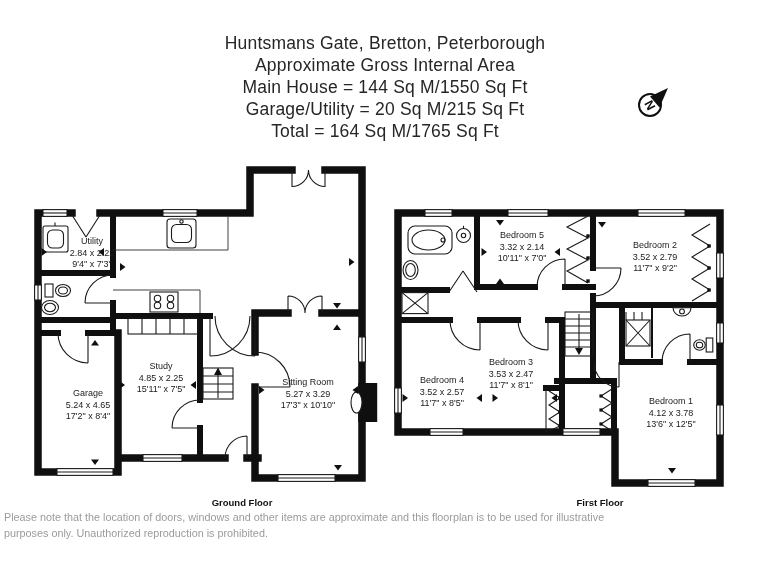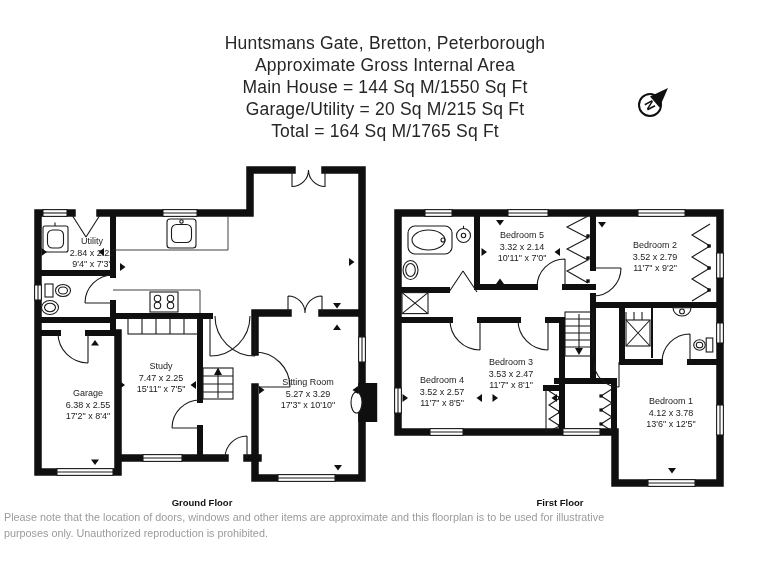--- a/index.html
+++ b/index.html
@@ -4,21 +4,21 @@
 <style>
   html,body{margin:0;padding:0;background:#ffffff;}
   .page{position:relative;width:751px;height:576px;background:#fff;overflow:hidden;
         font-family:"Liberation Sans",sans-serif;padding-left:19px;}
   .title{position:absolute;top:32px;left:0;width:100%;text-align:center;
          color:#262626;font-size:17.5px;line-height:22px;letter-spacing:.2px;}
   .plan-svg{position:absolute;left:0;top:0;}
   .room-label{position:absolute;transform:translateX(-50%);text-align:center;
               color:#1b1b1b;font-size:9px;line-height:11.6px;white-space:nowrap;}
   .floor-label{position:absolute;transform:translateX(-50%);font-weight:bold;
-               font-size:9.5px;color:#111;white-space:nowrap;}
+               font-size:9.5px;color:#111;white-space:nowrap;margin-left:40px;}
   .disclaimer{position:absolute;top:509px;left:4px;width:100%;text-align:left;
               color:#9b9b9b;font-size:10.8px;line-height:16px;}
   
   .w7{stroke:#0f0f0f;stroke-width:7.5;fill:none;stroke-linecap:square;}
   .w6{stroke:#0f0f0f;stroke-width:6;fill:none;stroke-linecap:square;}
   .thin{stroke:#1a1a1a;stroke-width:1.1;fill:none;}
   .thinf{stroke:#1a1a1a;stroke-width:1.1;fill:#fff;}
   .cnt{stroke:#2a2a2a;stroke-width:.9;fill:none;}
   .winr{fill:#fff;stroke:#1a1a1a;stroke-width:1.1;}
   .winl{stroke:#1a1a1a;stroke-width:1.1;}
@@ -283,26 +283,26 @@
     </g>
   </svg>
 
   <div class="room-label" style="left:92px;top:236px">
     <div>Utility</div>
     <div>2.84 x 2.22</div>
     <div>9'4" x 7'3"</div>
   </div>
   <div class="room-label" style="left:161px;top:361px">
     <div>Study</div>
-    <div>7.47 x 2.25</div>
+    <div>4.85 x 2.25</div>
     <div>15'11" x 7'5"</div>
   </div>
   <div class="room-label" style="left:88px;top:388px">
     <div>Garage</div>
-    <div>6.38 x 2.55</div>
+    <div>5.24 x 4.65</div>
     <div>17'2" x 8'4"</div>
   </div>
   <div class="room-label" style="left:308px;top:377px">
     <div>Sitting Room</div>
     <div>5.27 x 3.29</div>
     <div>17'3" x 10'10"</div>
   </div>
 
   <div class="room-label" style="left:522px;top:230px">
     <div>Bedroom 5</div>

